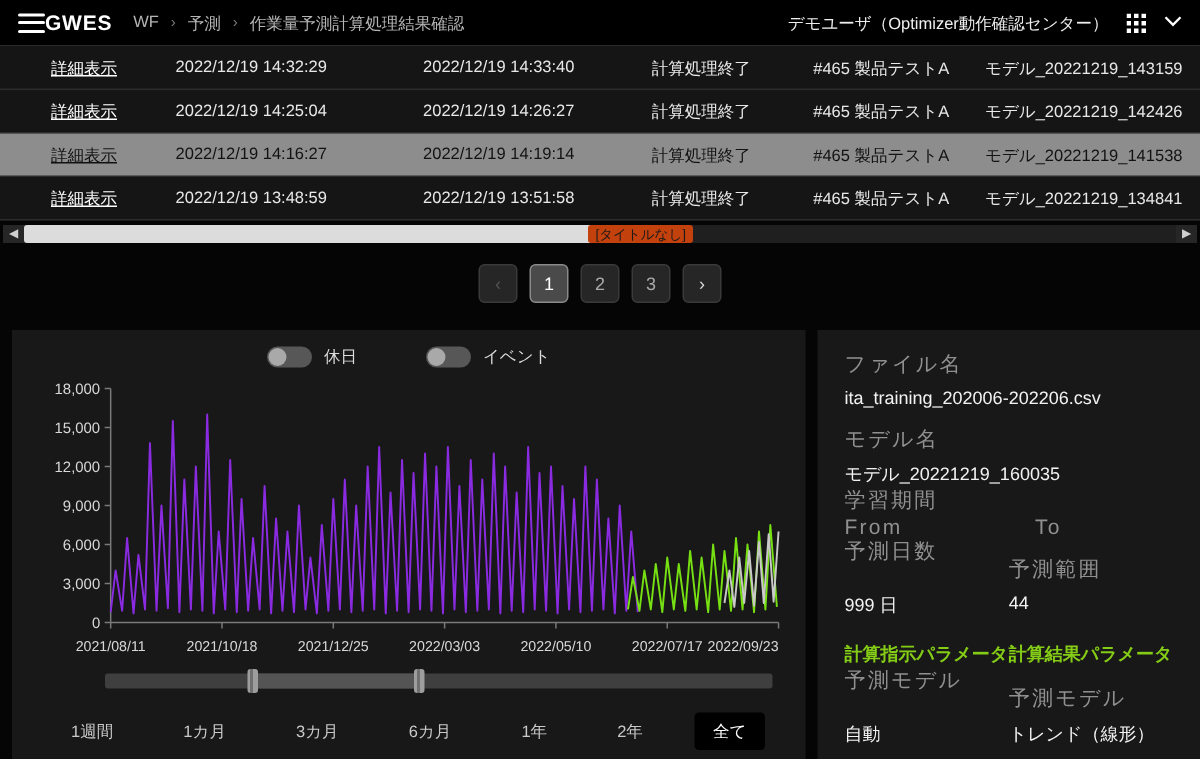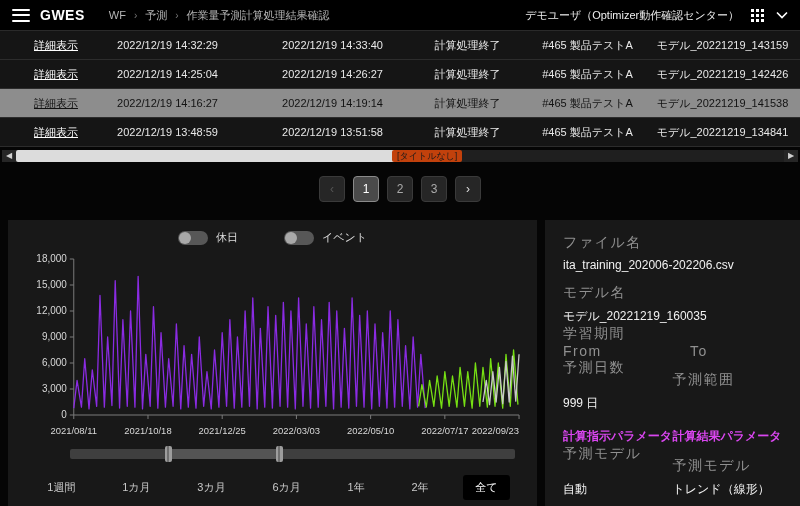--- a/index.html
+++ b/index.html
@@ -1,20 +1,20 @@
 <!DOCTYPE html>
 <html><head>
 <meta charset="utf-8">
 <style>
   * { margin:0; padding:0; box-sizing:border-box; }
   html,body { width:800px; height:506px; overflow:hidden; background:#050505;
     font-family:"Liberation Sans","DejaVu Sans",sans-serif; color:#e8e8e8; }
 
   
-  .topbar { height:30px; background:#000; display:flex; align-items:center; padding:0 12px; gap:10px; }
+  .topbar { height:30px; background:#000; display:flex; align-items:center; padding:0 12px; }
   .hamburger { width:18px; height:13px; display:flex; flex-direction:column; justify-content:space-between; cursor:pointer; }
   .hamburger span { display:block; height:2px; background:#fff; border-radius:1px; }
   .logo { font-size:14px; font-weight:bold; letter-spacing:0.5px; color:#fff; margin-right:14px; }
   .breadcrumb { display:flex; align-items:center; gap:8px; font-size:11px; color:#b5b5b5; }
   .breadcrumb .sep { color:#777; font-size:10px; }
   .topbar-right { margin-left:auto; display:flex; align-items:center; gap:12px; }
   .user-name { font-size:11px; color:#eee; }
   .grid-icon svg { display:block; }
   .chev { color:#fff; font-size:11px; }
 
@@ -77,21 +77,21 @@
     padding:5px 12px; border-radius:3px; font-family:inherit; }
   .range-btn.active { background:#000000; color:#fff; }
 
   
   .d-label { color:#909090; font-size:14px; letter-spacing:1.5px; margin-top:12px; }
   .d-label:first-child { margin-top:0; }
   .d-value { color:#f2f2f2; font-size:12px; margin-top:6px; }
   .d-grid2 { display:grid; grid-template-columns:1fr 1fr; }
   .d-grid3 { display:grid; grid-template-columns:42% 16% 42%; align-items:end; }
   .d-grid3 .mid { text-align:center; }
-  .d-header { font-size:12px; font-weight:bold; color:#d946ef; margin-top:16px; }
+  .d-header { font-size:12px; font-weight:bold; color:#84cc16; margin-top:16px; }
 </style>
 </head>
 <body>
 
 <div class="topbar">
   <div class="hamburger">
       <span></span>
       <span></span>
       <span></span>
     </div>
@@ -264,20 +264,21 @@
       <div class="d-label mid"></div>
       <div class="d-label">To</div>
     </div>
 
     <div class="d-grid2">
       <div class="d-label">予測日数</div>
       <div class="d-label">予測範囲</div>
     </div>
     <div class="d-grid2">
       <div class="d-value">999 日</div>
+      <div class="d-value">44</div>
     </div>
 
     <div class="d-grid2">
       <div class="d-header">計算指示パラメータ</div>
       <div class="d-header">計算結果パラメータ</div>
     </div>
     <div class="d-grid2">
       <div class="d-label">予測モデル</div>
       <div class="d-label">予測モデル</div>
     </div>

